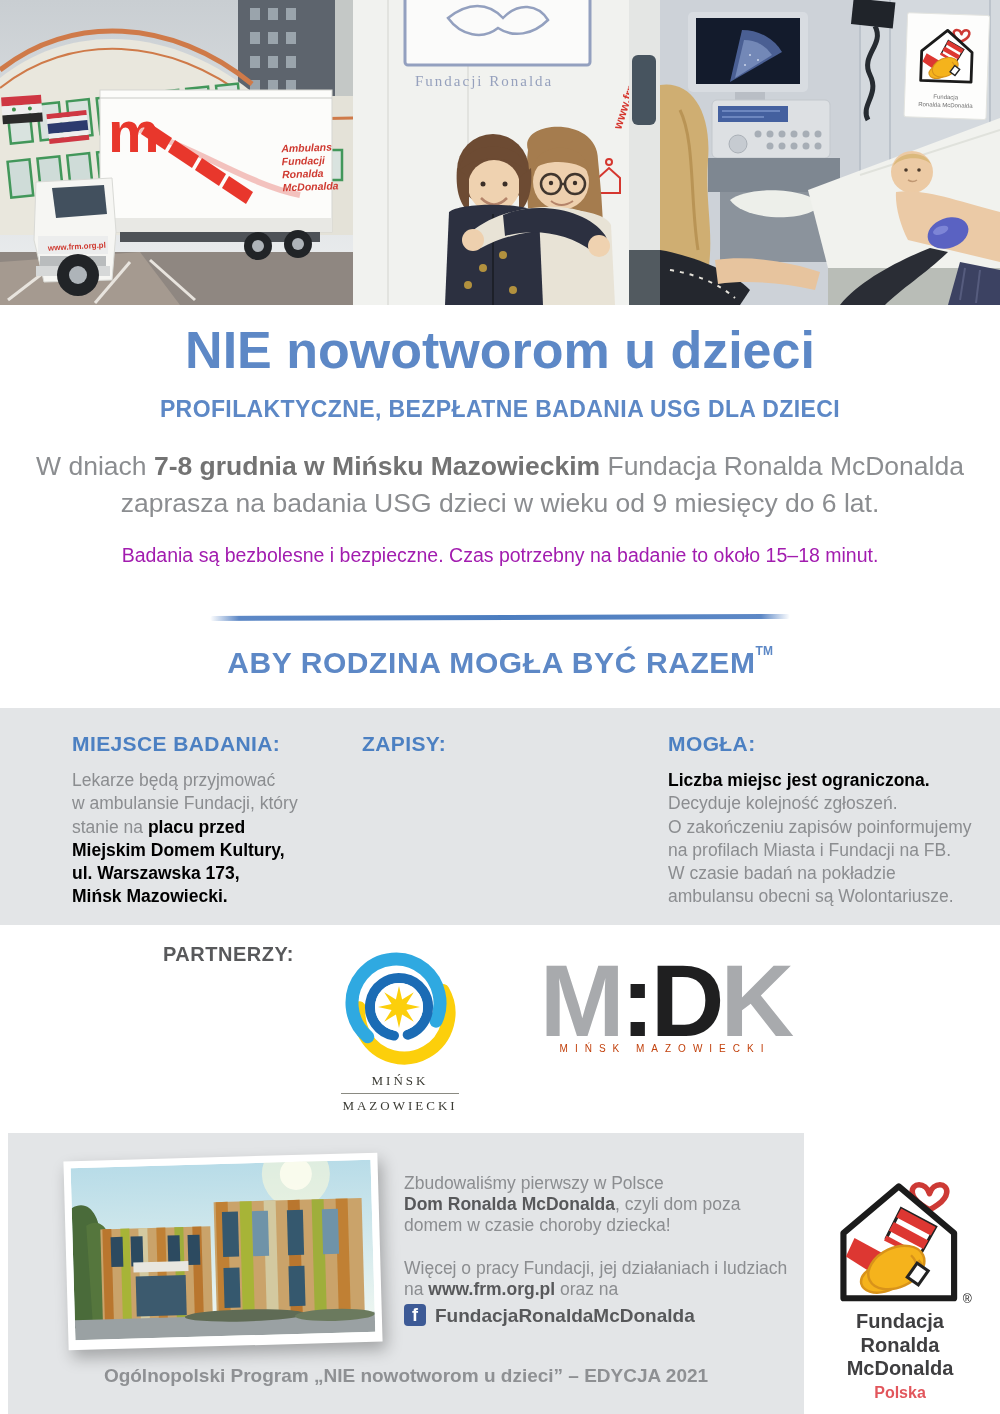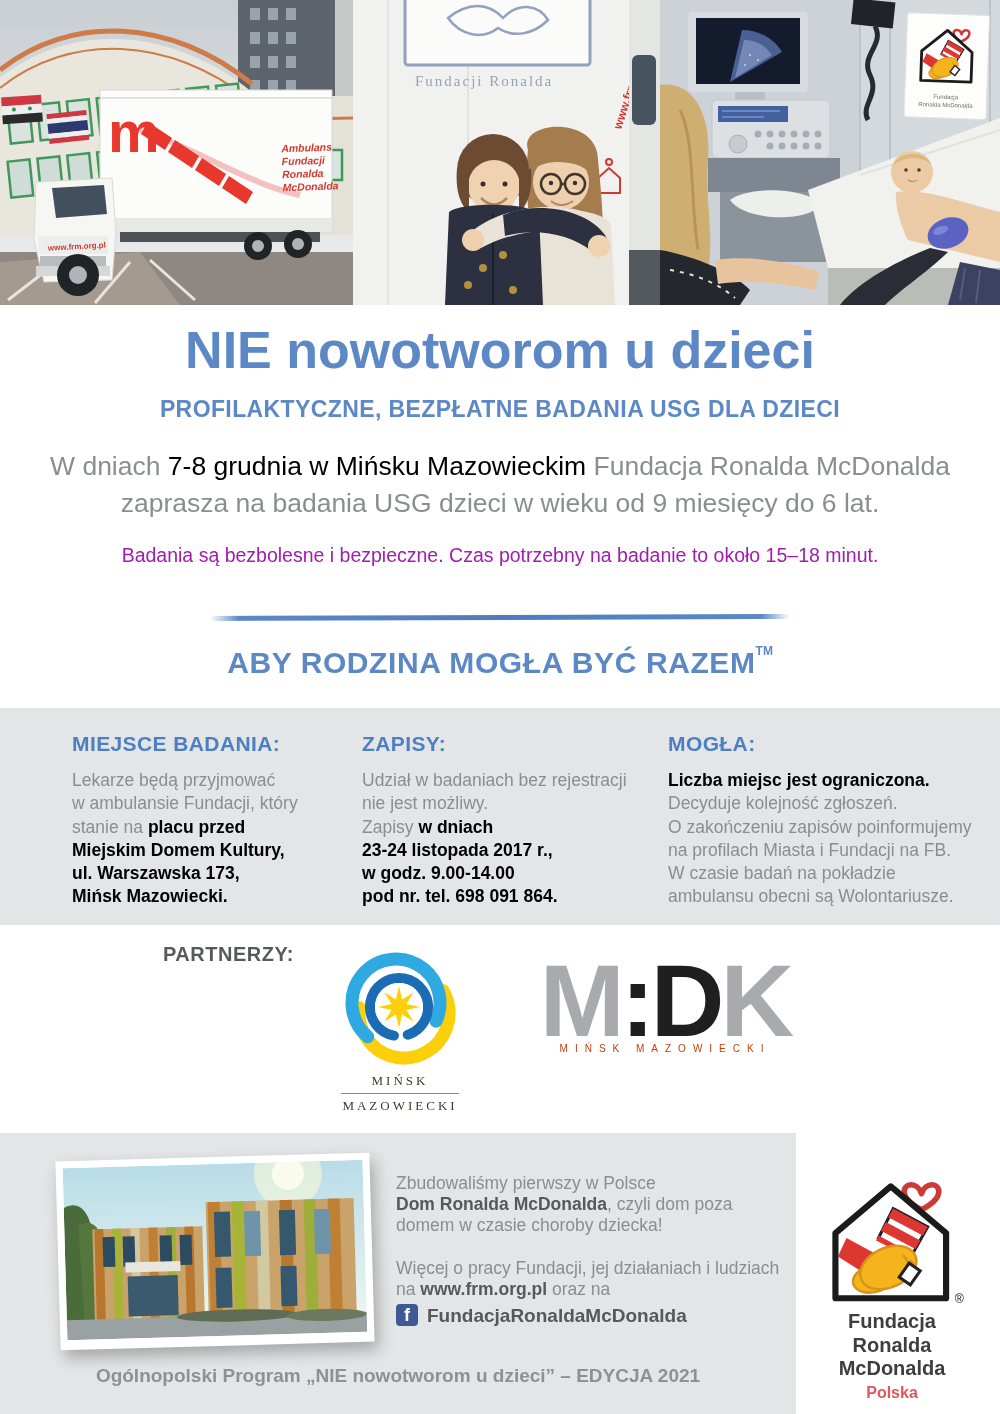--- a/index.html
+++ b/index.html
@@ -8,21 +8,21 @@
   
   .hero{position:absolute;top:0;left:0;width:1000px;height:305px;display:flex;}
   .hero svg{display:block;height:305px;}
   
   .title{position:absolute;top:320px;left:0;width:100%;text-align:center;
          font-size:52px;font-weight:bold;color:#5d88c6;letter-spacing:0px;}
   .subtitle{position:absolute;top:396px;left:0;width:100%;text-align:center;
          font-size:23px;font-weight:bold;color:#5d88c6;letter-spacing:.4px;}
   .lead{position:absolute;top:448px;left:0;width:100%;text-align:center;
         font-size:26.5px;line-height:37px;color:#8b8d90;}
-  .lead .b,.small-lead .b{color:#000000;font-weight:normal;}
+  .lead .b,.small-lead .b{color:#737373;font-weight:bold;}
   .small-lead{position:absolute;top:541px;left:0;width:100%;text-align:center;
         font-size:19.5px;line-height:28px;color:#a21caf;}
   .divider{position:absolute;top:615px;left:50%;transform:translateX(-50%) rotate(-.2deg);
         width:580px;height:5px;border-radius:3px;
         background:linear-gradient(90deg,rgba(93,136,198,0) 0%,#5d88c6 5%,#4c7dbf 50%,#5d88c6 95%,rgba(93,136,198,0) 100%);}
   .slogan{position:absolute;top:644px;left:0;width:100%;text-align:center;
         font-size:30px;font-weight:bold;color:#5d88c6;letter-spacing:.6px;}
   .slogan sup{font-size:12px;vertical-align:18px;letter-spacing:0;}
   
   .band1{position:absolute;top:708px;left:0;width:1000px;height:217px;background:#e3e5e7;}
@@ -37,21 +37,21 @@
         color:#58595b;letter-spacing:.5px;}
   .minsk{position:absolute;left:330px;top:26px;width:140px;text-align:center;}
   .minsk-caption{font-family:"Liberation Serif",serif;font-size:13px;letter-spacing:3px;
         color:#3c3c35;margin-top:2px;}
   .minsk-line{width:118px;height:1px;background:#8a8a82;margin:4px auto;}
   .mdk{position:absolute;left:520px;top:36px;width:290px;text-align:center;}
   .mdk-letters{font-size:102px;font-weight:bold;line-height:.8;letter-spacing:-4px;}
   .mdk-m,.mdk-k{color:#a8aaad;} .mdk-colon,.mdk-d{color:#1f1f20;}
   .mdk-caption{font-size:10px;letter-spacing:7px;color:#c2410c;font-weight:500;}
   
-  .band2{position:absolute;top:1133px;left:0;width:796px;height:281px;background:#e3e5e7;}
+  .band2{position:absolute;top:1133px;left:8px;width:796px;height:281px;background:#e3e5e7;}
   .photo-frame{position:absolute;left:58px;top:24px;background:#fff;padding:7px 7px 10px 7px;
         transform:rotate(-1.6deg);box-shadow:4px 8px 16px rgba(0,0,0,.28);}
   .photo-frame svg{display:block;}
   .about{position:absolute;left:396px;top:40px;font-size:17.5px;line-height:21px;color:#8b8d90;}
   .about .pre{white-space:pre-line;}
   .about .b{color:#57585a;font-weight:bold;}
   .about-p2{margin-top:22px;}
   .fb-row{display:flex;align-items:center;margin-top:4px;}
   .fb-icon{width:22px;height:22px;border-radius:4px;background:#3d5a96;color:#fff;
         font-weight:bold;font-size:18px;display:flex;align-items:center;justify-content:center;
@@ -355,26 +355,20 @@
       <div class="col-head">MIEJSCE BADANIA:</div>
       <div class="col-body"><span>Lekarze będą przyjmować
 w ambulansie Fundacji, który
 stanie na </span><span class="b">placu przed
 Miejskim Domem Kultury,
 ul. Warszawska 173,
 Mińsk Mazowiecki.</span></div>
     </div>
     <div class="col col2">
       <div class="col-head">ZAPISY:</div>
-      <div class="col-body"><span>Udział w badaniach bez rejestracji
-nie jest możliwy.
-Zapisy </span><span class="b">w dniach
-23-24 listopada 2017 r.,
-w godz. 9.00-14.00
-pod nr. tel. 698 091 864.</span></div>
     </div>
     <div class="col col3">
       <div class="col-head">MOGŁA:</div>
       <div class="col-body"><span class="b">Liczba miejsc jest ograniczona.</span><span>
 Decyduje kolejność zgłoszeń.
 O zakończeniu zapisów poinformujemy
 na profilach Miasta i Fundacji na FB.
 W czasie badań na pokładzie
 ambulansu obecni są Wolontariusze.</span></div>
     </div>

